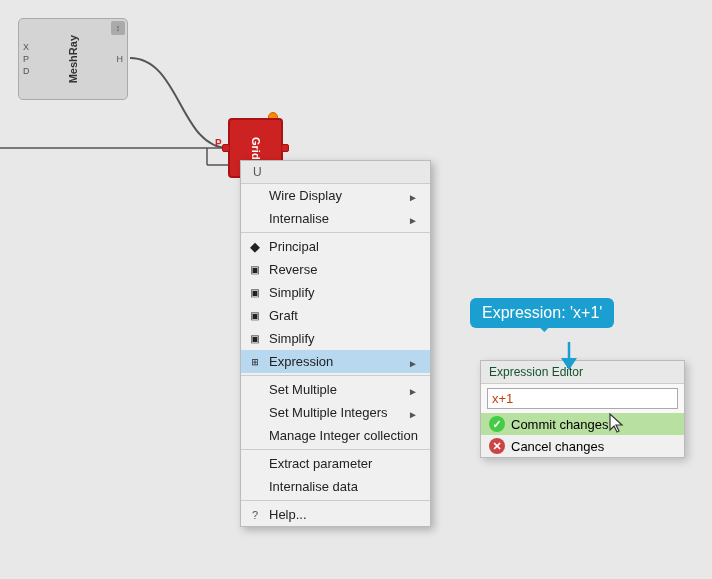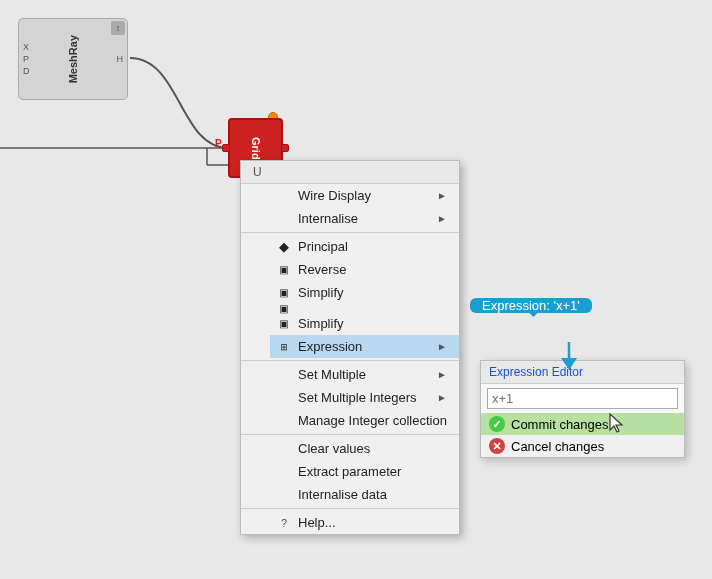--- a/index.html
+++ b/index.html
@@ -39,23 +39,22 @@
       min-width: 185px;
       z-index: 10;
     }
     .menu-item {
       padding: 4px 12px 4px 28px;
       cursor: pointer;
       position: relative;
       white-space: nowrap;
       color: #222;
       display: flex;
-      align-items: center;
+      align-items: flex-end;
       justify-content: space-between;
-      margin-left: 29px;
     }
     .menu-item.highlighted {
       background: #b8d8f0;
     }
     .menu-header {
       padding: 4px 12px;
       color: #555;
       font-size: 12px;
       background: #e8e8e8;
       border-bottom: 1px solid #ccc;
@@ -91,35 +90,35 @@
       left: 480px;
       background: #f0f0f0;
       border: 1px solid #bbb;
       box-shadow: 3px 3px 8px rgba(0,0,0,0.2);
       width: 205px;
       z-index: 20;
     }
     .expression-header {
       padding: 4px 8px;
       font-size: 12px;
-      color: #1d4ed8;
+      color: #14532d;
       border-bottom: 1px solid #ccc;
       background: #e8e8e8;
     }
     .expression-input-row {
       padding: 4px 6px;
       background: #f8f8f8;
     }
     .expression-input {
       width: 100%;
       border: 1px solid #aaa;
       background: white;
       padding: 2px 4px;
       font-size: 13px;
-      color: #737373;
+      color: #c2410c;
       outline: none;
     }
     .expression-action {
       padding: 3px 8px;
       display: flex;
       align-items: center;
       gap: 6px;
       cursor: pointer;
     }
     .expression-action.commit {
@@ -147,23 +146,23 @@
       color: white;
     }
 
     
     .tooltip-bubble {
       position: absolute;
       top: 298px;
       left: 470px;
       background: #1a9fd0;
       color: white;
-      padding: 0 12px;
+      padding: 6px 12px;
       border-radius: 6px;
-      font-size: 13px;
+      font-size: 16px;
       font-weight: 500;
       white-space: nowrap;
       z-index: 30;
     }
     .tooltip-bubble::after {
       content: '';
       position: absolute;
       bottom: -10px;
       left: 50%;
       transform: translateX(-30%);
@@ -319,20 +318,21 @@
       <span class="menu-item-text">Reverse</span>
     </div>
 
     <div class="menu-item">
       <span class="menu-icon" style="font-size:10px;">▣</span>
       <span class="menu-item-text">Simplify</span>
     </div>
 
     <div class="menu-item">
       <span class="menu-icon" style="font-size:10px;">▣</span>
+      <span class="menu-item-text">Graft</span>
     </div>
 
     <div class="menu-item">
       <span class="menu-icon" style="font-size:10px;">▣</span>
       <span class="menu-item-text">Simplify</span>
     </div>
 
     <div class="menu-item highlighted">
       <span class="menu-icon" style="font-size:9px;">⊞</span>
       <span class="menu-item-text">Expression</span>
@@ -350,23 +350,20 @@
       <span class="menu-item-text">Set Multiple Integers</span>
       <span class="menu-arrow">►</span>
     </div>
 
     <div class="menu-item">
       <span class="menu-item-text">Manage Integer collection</span>
     </div>
 
     <div class="menu-separator"></div>
 
-    <div class="menu-item">
-      <span class="menu-item-text">Clear values</span>
-    </div>
 
     <div class="menu-item">
       <span class="menu-item-text">Extract parameter</span>
     </div>
 
     <div class="menu-item">
       <span class="menu-item-text">Internalise data</span>
     </div>
 
     <div class="menu-separator"></div>

